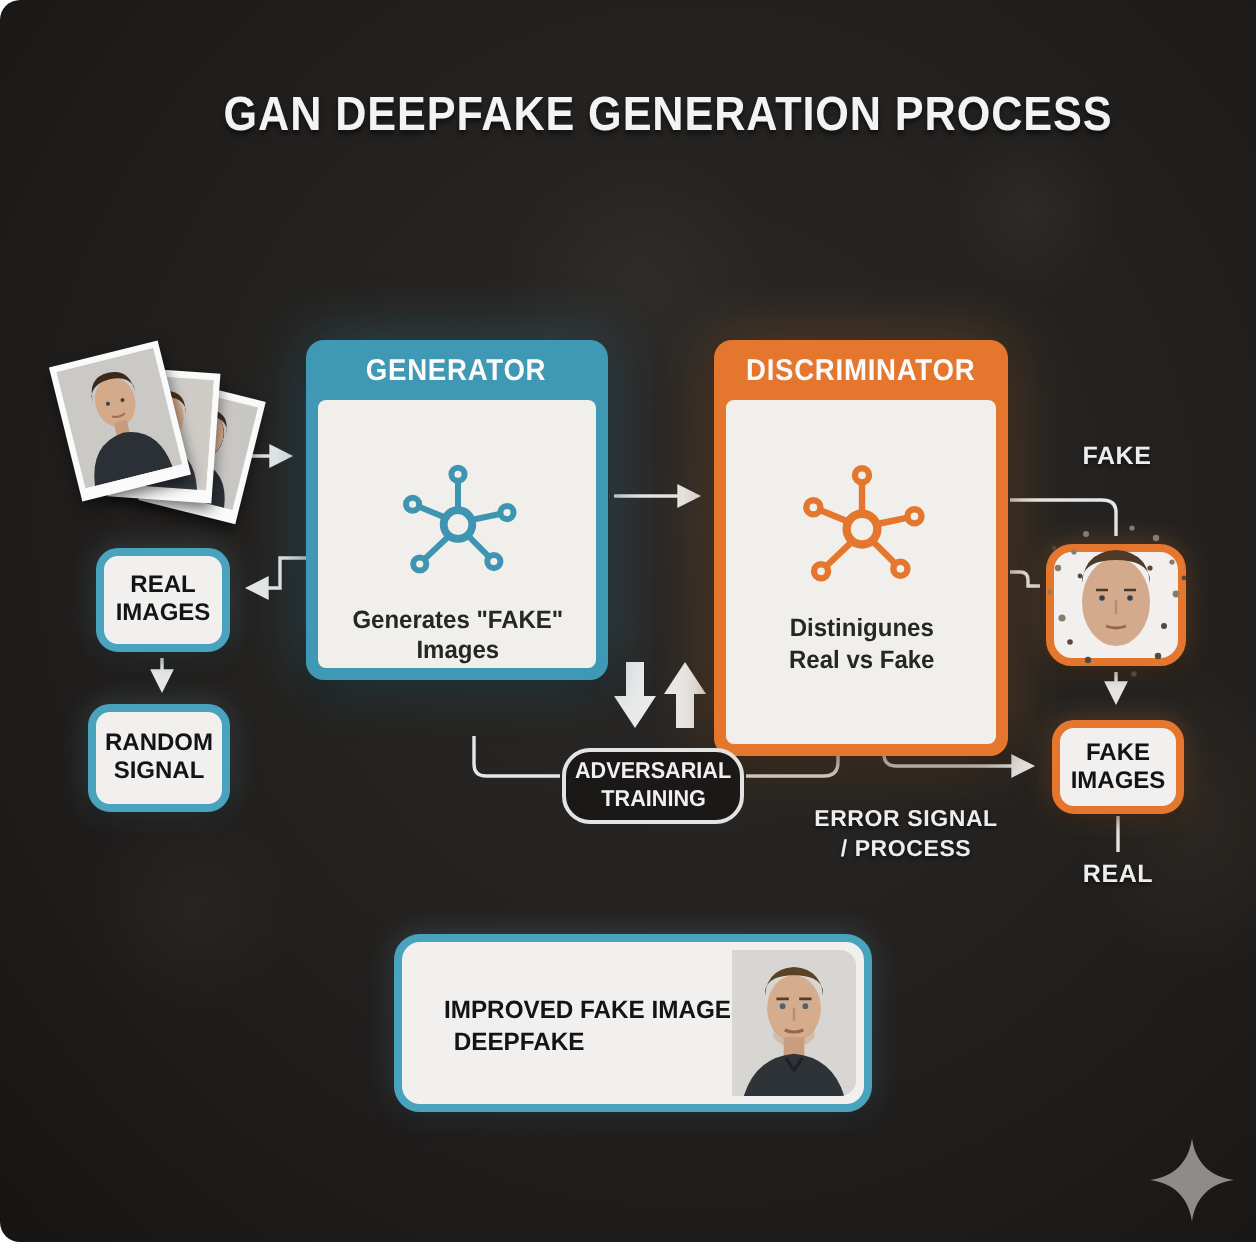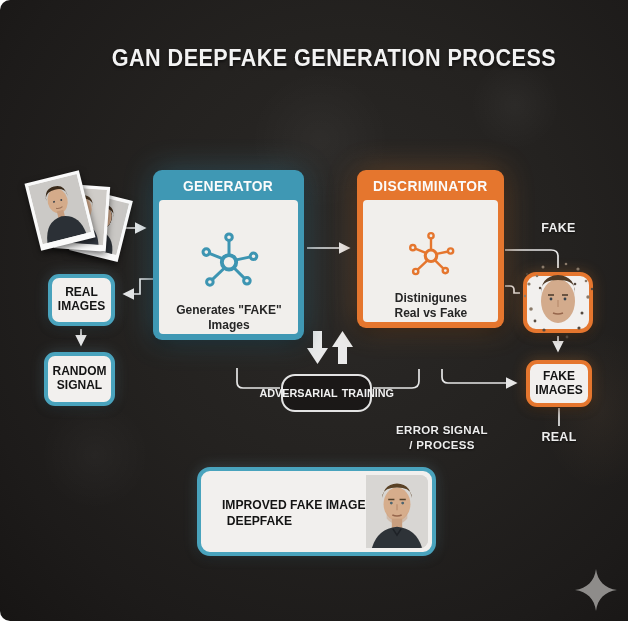--- a/index.html
+++ b/index.html
@@ -38,31 +38,31 @@
     position:absolute;left:6px;right:6px;top:30px;bottom:6px;
     background:#f1efec;border-radius:4px;
     display:flex;flex-direction:column;align-items:center;
   }
   .machine .caption{
     margin-top:13px;font-size:12.5px;font-weight:bold;line-height:1.25;
     color:#262626;text-align:center;transform:scaleX(.96);
   }
   #generator{left:153px;top:170px;width:151px;height:170px;background:#3f98b4;
     box-shadow:0 0 30px rgba(90,190,225,.30),0 5px 16px rgba(0,0,0,.5);}
-  #discriminator{left:357px;top:170px;width:147px;height:158px;background:#e5762e;
+  #discriminator{left:357px;top:170px;width:147px;height:208px;background:#e5762e;
     box-shadow:0 0 30px rgba(245,150,70,.30),0 5px 16px rgba(0,0,0,.5);}
   
   .darklabel{
     color:#ededed;font-size:12.5px;font-weight:bold;text-align:center;line-height:1.3;
     text-shadow:0 1px 2px rgba(0,0,0,.6);letter-spacing:.3px;
   }
   #adversarial{
     left:281px;top:374px;width:91px;height:38px;box-sizing:border-box;
     border:2px solid #e3e3e3;border-radius:14px;background:rgba(24,22,21,.82);
-    display:flex;flex-direction:row;align-items:center;justify-content:center;
+    display:flex;flex-direction:column;align-items:center;justify-content:center;
     font-size:11.5px;font-weight:bold;color:#f0f0f0;line-height:1.25;
   }
   #adversarial div{transform:scaleX(.94);}
   
   .photo{position:absolute;background:#fafafa;padding:3px 3px 6px 3px;
     box-shadow:0 3px 7px rgba(0,0,0,.55);}
   .photo svg{display:block;}
   
   #output-box{left:197px;top:467px;width:239px;height:89px;border-radius:13px;
     justify-content:flex-start;align-items:flex-start;}
@@ -205,21 +205,21 @@
         <div>Real vs Fake</div>
       </div>
     </div>
   </div>
 
   <div class="abs" id="adversarial">
     <div>ADVERSARIAL</div>
     <div>TRAINING</div>
   </div>
 
-  <div class="abs darklabel" style="left:392px;top:403px;width:100px;font-size:11.5px;margin-top:20px;">
+  <div class="abs darklabel" style="left:403px;top:403px;width:100px;font-size:11.5px;">
     <div>ERROR SIGNAL</div>
     <div>/ PROCESS</div>
   </div>
 
   <div class="abs darklabel" style="left:521px;top:220px;width:75px;">FAKE</div>
 
   <div class="abs pillbox pill-orange" style="left:523px;top:272px;width:70px;height:61px;border-radius:13px;"></div>
   <svg class="abs" width="84" height="96" viewBox="0 0 84 96" style="left:517px;top:254px;">
     <ellipse cx="41" cy="47" rx="17" ry="22" fill="#d3ab8c"></ellipse>
     <path d="M24 42 Q23 22 41 21 Q59 22 58 42 L58 35 Q56 26 41 26 Q26 26 24 35 Z" fill="#4e3a26"></path>

